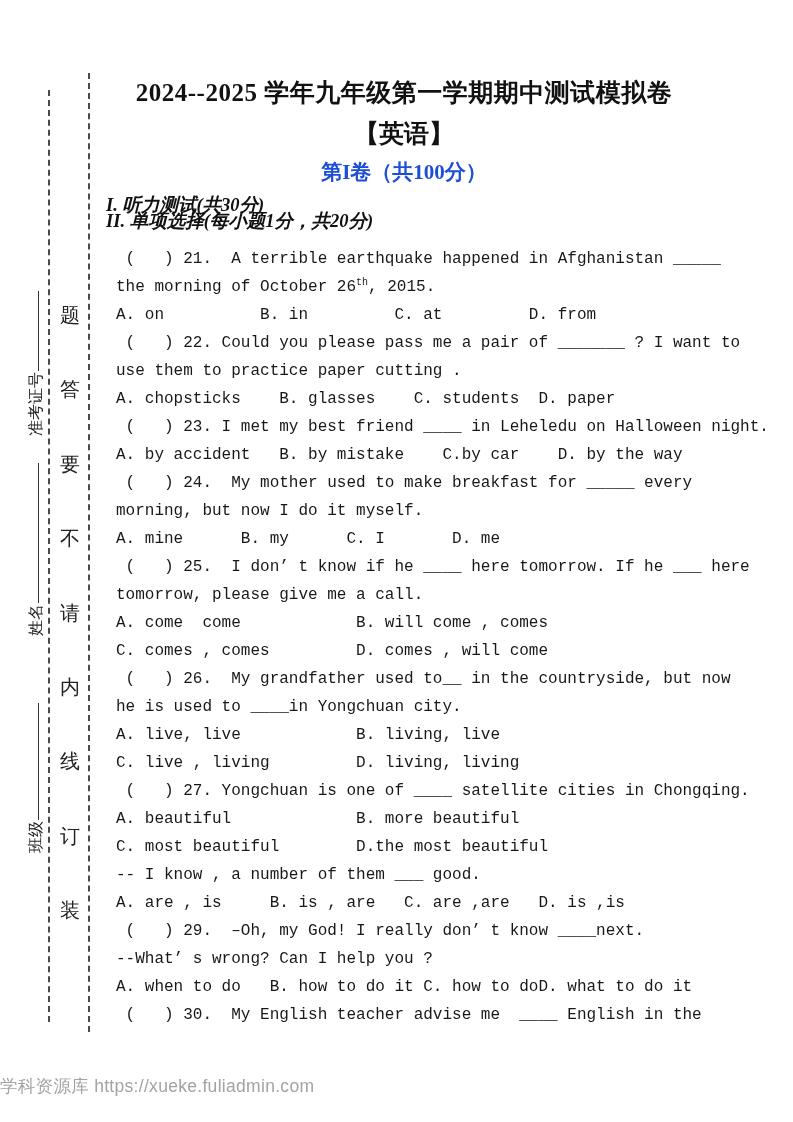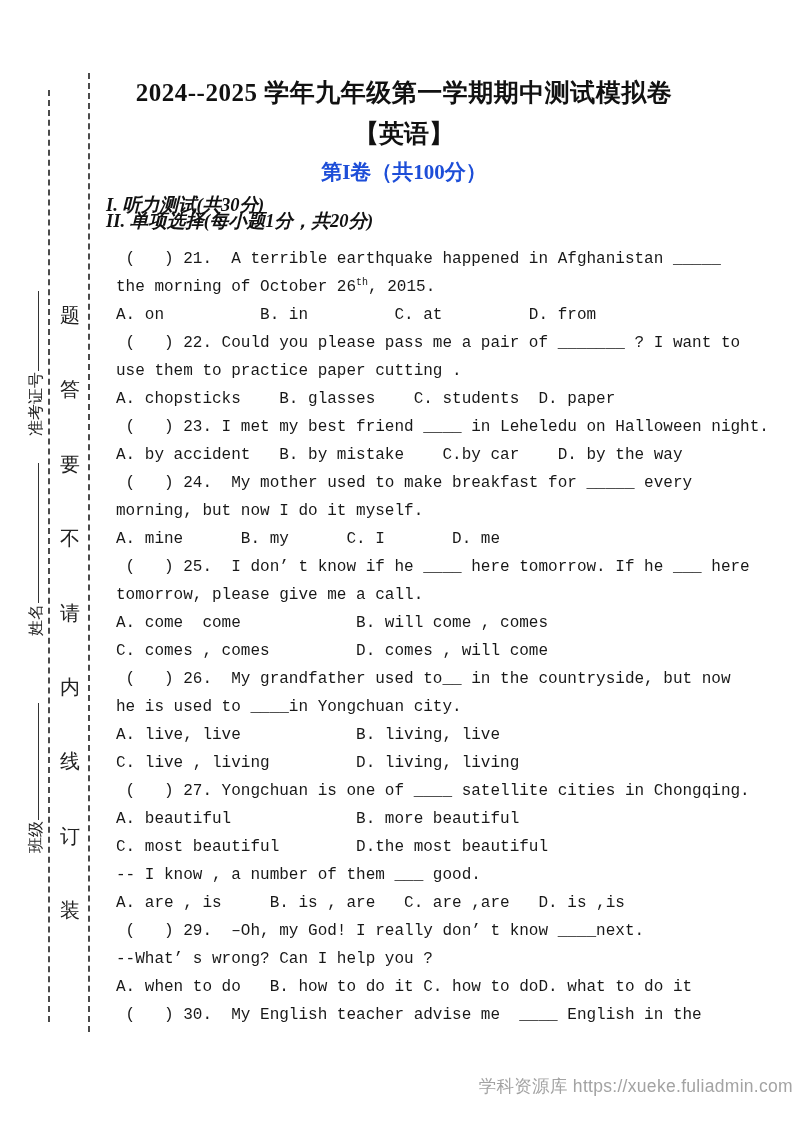--- a/index.html
+++ b/index.html
@@ -65,21 +65,21 @@
   .qline{
     height:28px;line-height:28px;
     white-space:pre;
     font-family:"Liberation Mono","DejaVu Sans Mono", monospace;
     font-size:16px;color:#181818;
   }
   .qline sup{font-size:10px;line-height:0;}
   
   .footer{
     position:absolute;left:0;top:1074px;width:793px;
-    text-align:right;
+    text-align:left;
     font-family:"Liberation Sans", sans-serif;
     font-size:17.5px;color:#a3a3a3;letter-spacing:0.3px;
   }
 </style>
 </head>
 <body>
 
 <div class="page">
 
   <div class="dash-line inner"></div>

